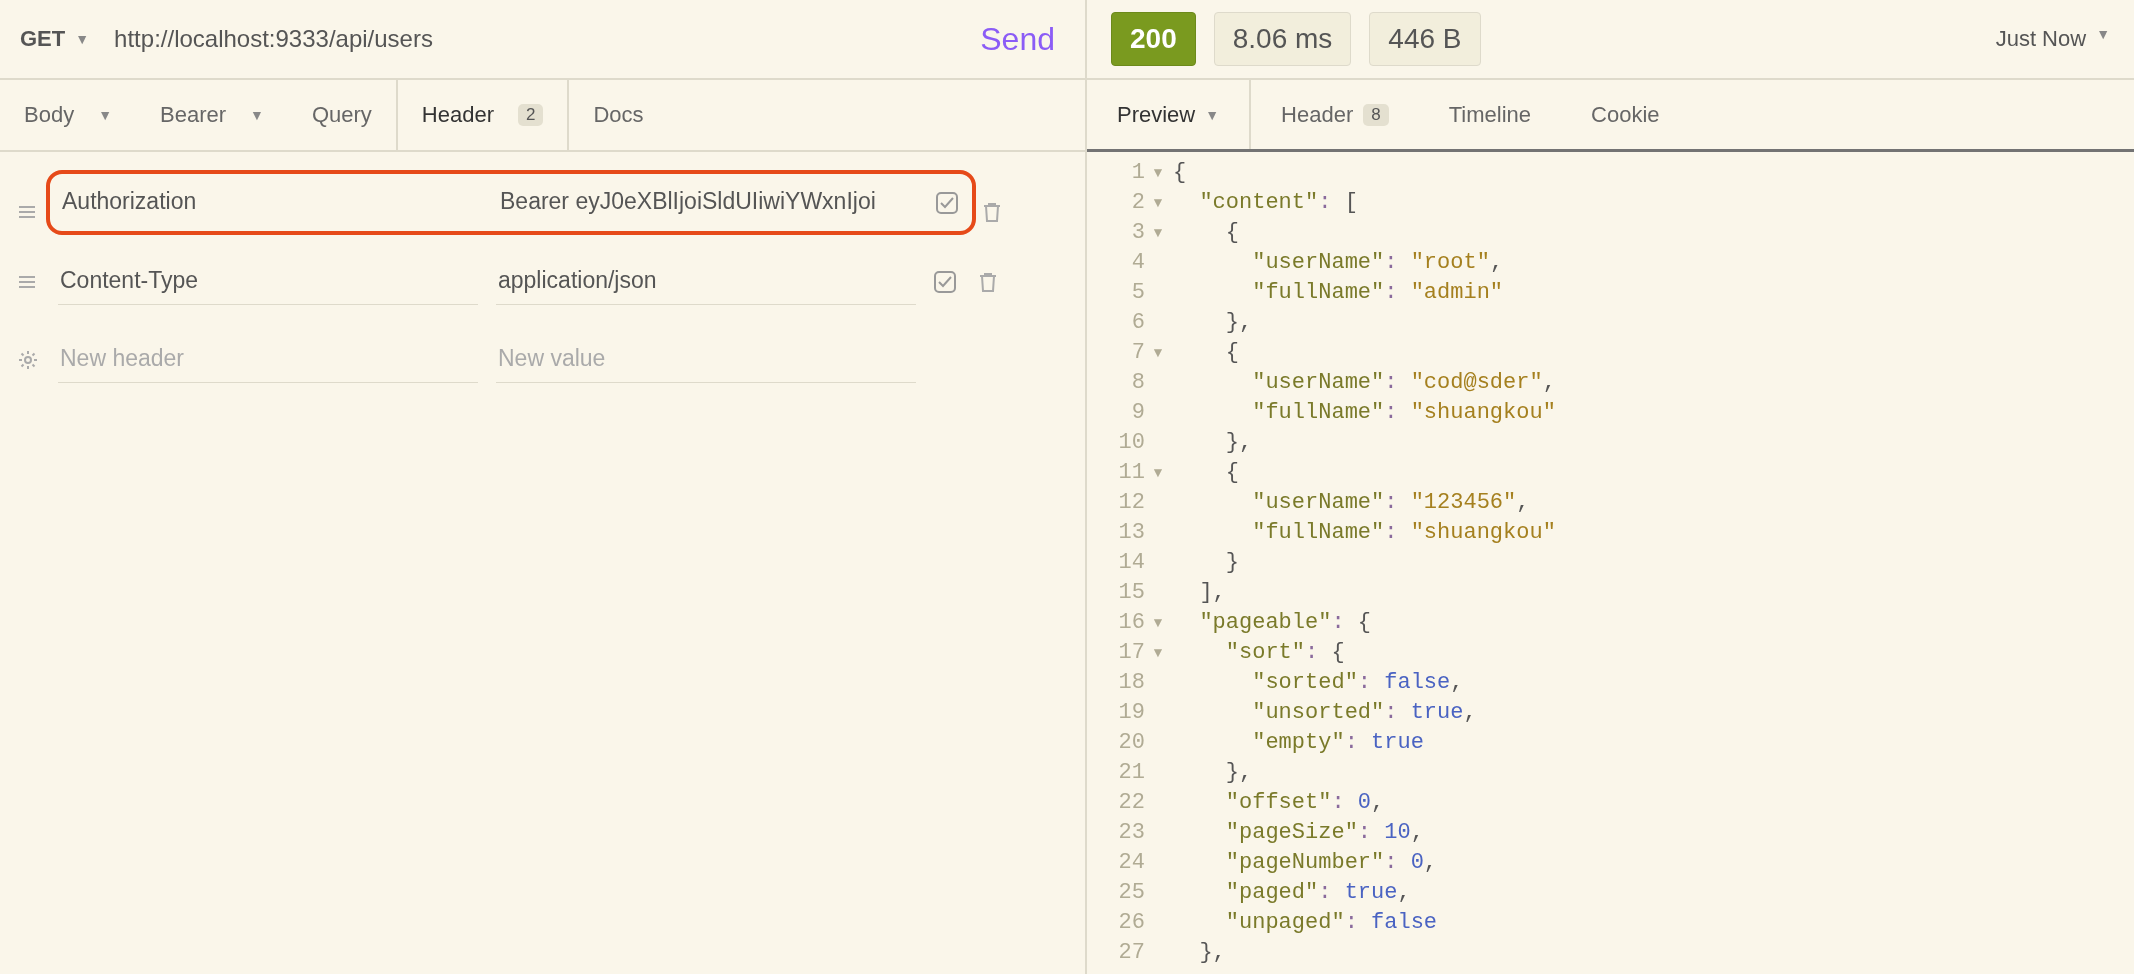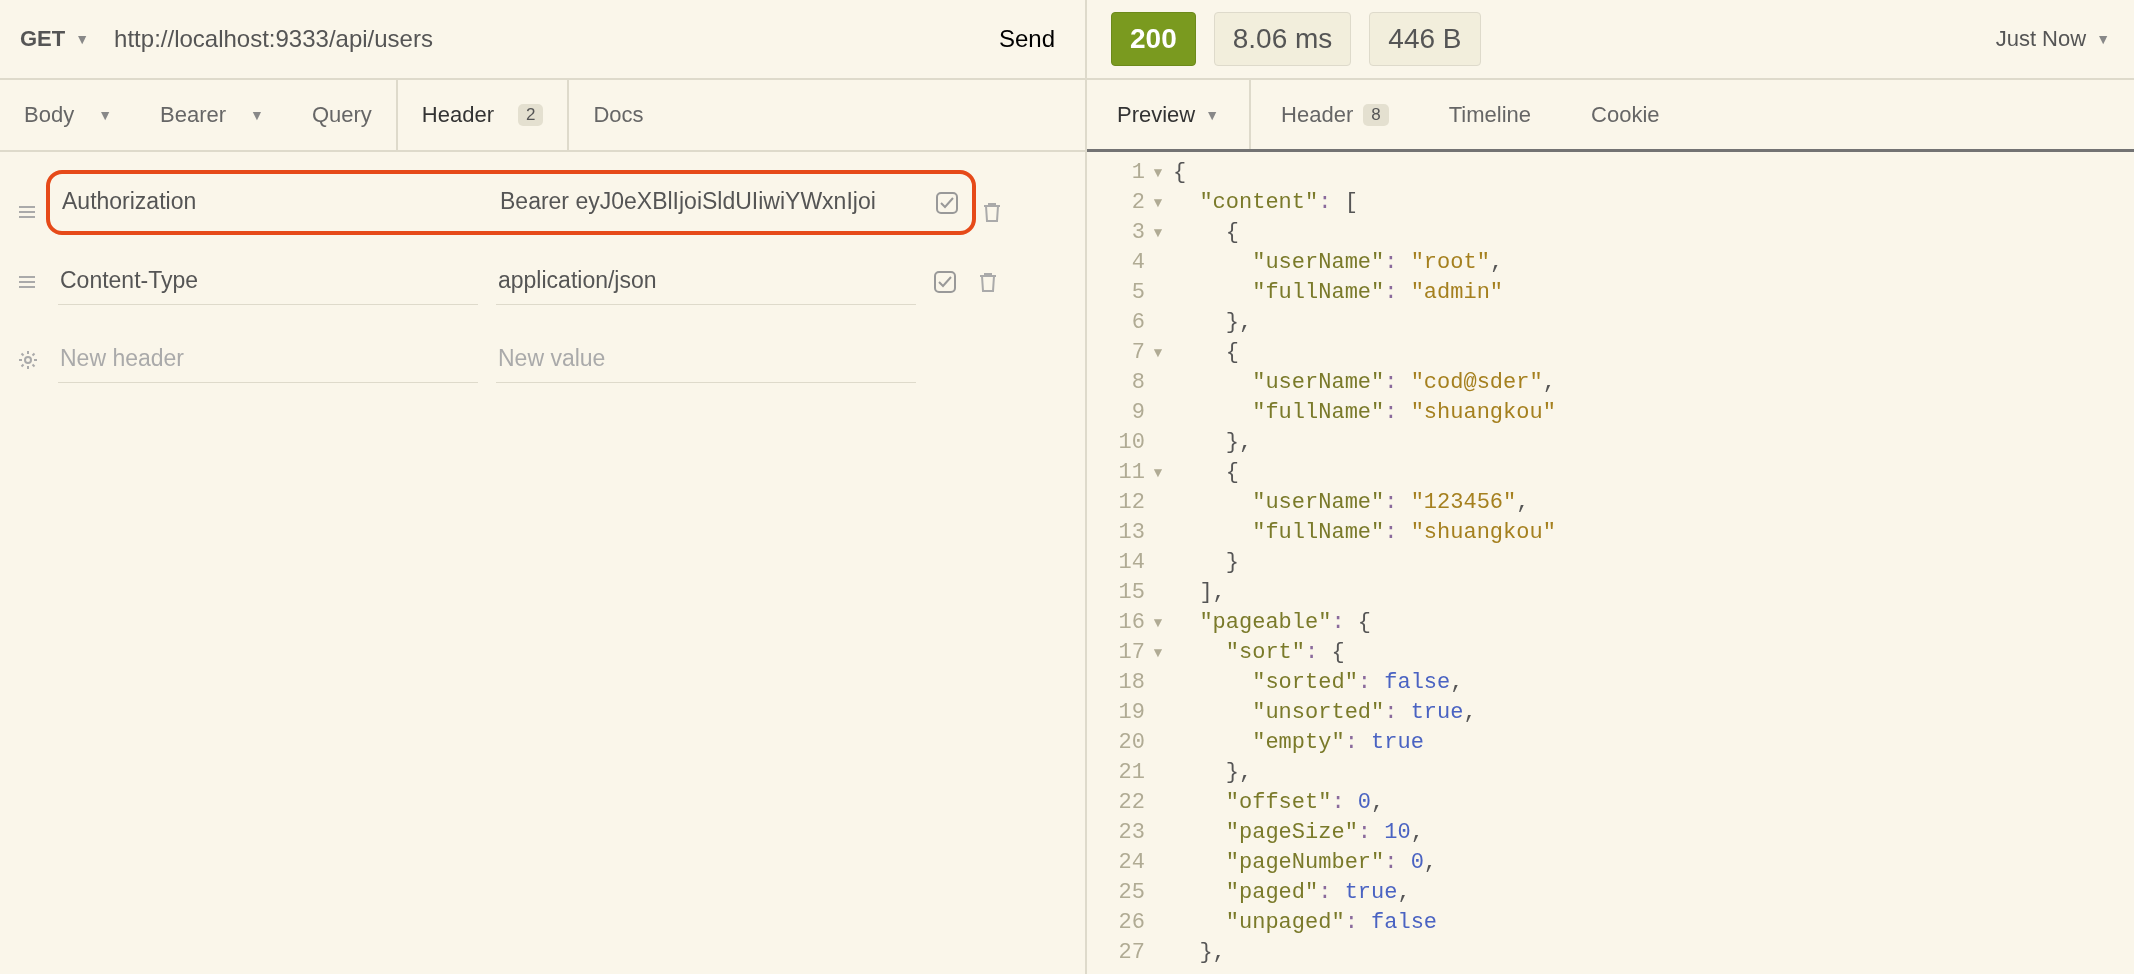--- a/index.html
+++ b/index.html
@@ -24,21 +24,21 @@
   .method-select {
     display: flex; align-items: center; gap: 10px;
     font-weight: 600; color: #555; margin-right: 25px; cursor: pointer;
   }
   .caret-down { font-size: 14px; color: #888; }
   .url-input {
     flex: 1; border: none; background: transparent; font-size: 24px;
     color: #555; outline: none;
   }
   .send-btn {
-    font-size: 24px; color: #000000; background: transparent; border: none;
+    font-size: 32px; color: #8b5cf6; background: transparent; border: none;
     cursor: pointer; padding: 0 10px;
   }
   
   .req-tabs {
     display: flex; align-items: stretch; height: 72px;
     border-bottom: 2px solid #dedacb;
   }
   .req-tab {
     display: flex; align-items: center; gap: 24px;
     padding: 0 24px; color: #666; cursor: pointer;
@@ -82,21 +82,21 @@
   }
   .pill {
     padding: 10px 18px; border-radius: 4px; font-size: 28px;
     border: 1px solid #dedacb; background: #f2eedc; color: #555;
   }
   .pill.status-ok {
     background: #7a9a1f; color: #fff; border-color: #6c8a1b; font-weight: 600;
   }
   .status-spacer { flex: 1; }
   .time-dropdown {
-    display: flex; align-items: center; gap: 10px; color: #555; cursor: pointer;
+    display: flex; gap: 10px; color: #555; cursor: pointer;
   }
   
   .res-tabs {
     display: flex; align-items: stretch; height: 72px;
     border-bottom: 3px solid #737373;
   }
   .res-tab {
     display: flex; align-items: center; gap: 10px;
     padding: 0 30px; color: #666; cursor: pointer;
   }

